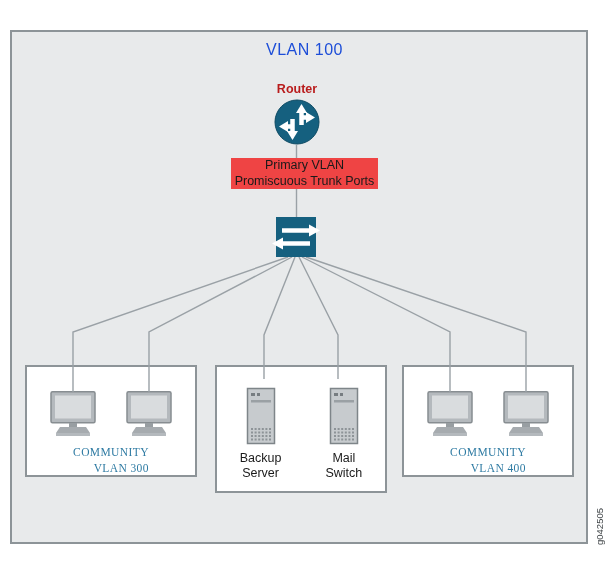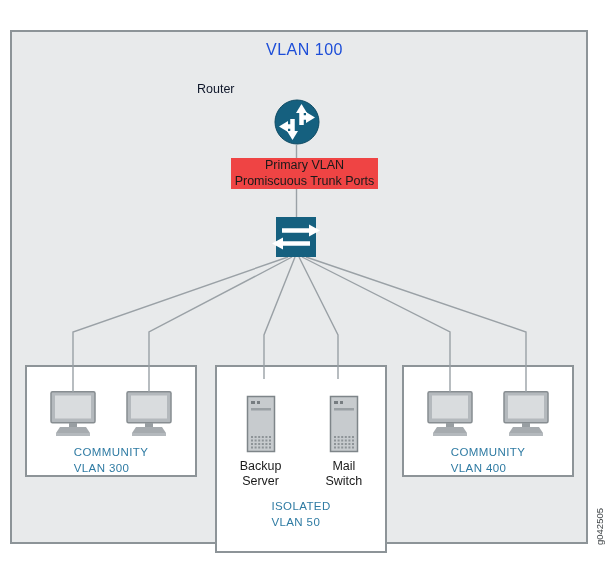--- a/index.html
+++ b/index.html
@@ -12,52 +12,52 @@
   }
 
   .connectors { position: absolute; left: 0; top: 0; z-index: 3; pointer-events: none; }
 
   .diagram-title {
     position: absolute; top: 41px; left: 0; width: 609px; text-align: center;
     color: #1d4ed8; font-size: 16px; letter-spacing: 0.5px; z-index: 4;
   }
 
   .router-label {
-    position: absolute; top: 82px; left: 197px; width: 200px; text-align: left;
-    color: #0f172a; font-size: 12.5px; z-index: 4;
+    position: absolute; top: 82px; left: 197px; width: 200px; text-align: center;
+    color: #b91c1c; font-size: 12.5px; z-index: 4; font-weight: bold;
   }
   .router-icon { position: absolute; left: 274px; top: 99px; width: 46px; height: 46px; z-index: 4; }
 
   .trunk-wrap { position: absolute; top: 158px; left: 0; width: 609px; text-align: center; z-index: 4; }
   .trunk-wrap span {
     display: inline-block; background: #ef4444; padding: 0 4px;
     color: #1a1a1a; font-size: 12.5px; line-height: 1.25; white-space: pre-line;
   }
 
   .switch-label {
     position: absolute; left: 170px; top: 230px; width: 100px; text-align: right;
     color: #1a1a1a; font-size: 12.5px; z-index: 4;
   }
   .switch-icon { position: absolute; left: 268px; top: 217px; width: 56px; height: 40px; z-index: 4; overflow: visible; }
 
   .group-box {
     position: absolute; background: #ffffff; border: 2px solid #8d9498; z-index: 2;
     display: flex; flex-direction: column; align-items: center;
   }
   .group-box.left   { left: 25px;  top: 365px; width: 172px; height: 112px; padding-top: 24px; }
-  .group-box.middle { left: 215px; top: 365px; width: 172px; height: 188px; padding-top: 28px; }
+  .group-box.middle { left: 215px; top: 365px; width: 172px; height: 128px; padding-top: 20px; }
   .group-box.right  { left: 402px; top: 365px; width: 172px; height: 112px; padding-top: 24px; }
 
   .devices { display: flex; justify-content: center; gap: 22px; }
   .devices.servers { gap: 44px; }
   .server-col { display: flex; flex-direction: column; align-items: center; }
 
   .group-label {
-    margin-top: 7px; text-align: left; color: #2f7ba3; font-size: 11.5px;
-    letter-spacing: 0.4px; line-height: 1.4; white-space: pre-line;
+    margin-top: 7px; text-align: right; color: #2f7ba3; font-size: 11.5px;
+    letter-spacing: 0.4px; line-height: 1.4; white-space: pre-line; font-family: Liberation Serif, serif;
   }
   .server-label {
     margin-top: 6px; text-align: center; color: #1a1a1a; font-size: 12.5px;
     line-height: 1.2; white-space: pre-line;
   }
   .group-box.middle .group-label { margin-top: 9px; }
 
   .watermark {
     position: absolute; left: 594px; top: 545px; transform: rotate(-90deg);
     transform-origin: 0 0; color: #3f4447; font-size: 9.5px; z-index: 4; white-space: nowrap;
@@ -169,22 +169,20 @@
             <line x1="5" y1="42" x2="25" y2="42"></line>
             <line x1="5" y1="45.5" x2="25" y2="45.5"></line>
             <line x1="5" y1="49" x2="25" y2="49"></line>
             <line x1="5" y1="52.5" x2="25" y2="52.5"></line>
           </g>
         </svg>
         <div class="server-label">Mail
 Switch</div>
       </div>
     </div>
-    <div class="group-label">ISOLATED
-VLAN 50</div>
   </div>
 
   <div class="group-box right">
     <div class="devices">
       <svg class="monitor" width="54" height="46" viewBox="0 0 54 46">
         <rect x="5" y="0.8" width="44" height="31" rx="1.5" fill="#b4b9bd" stroke="#878d91" stroke-width="1.5"></rect>
         <rect x="9" y="4.5" width="36" height="23" fill="#d9dcde"></rect>
         <rect x="23" y="32" width="8" height="4" fill="#989ea2"></rect>
         <path d="M14,36 L40,36 L44,42 L10,42 Z" fill="#a6abaf"></path>
         <rect x="10" y="42" width="34" height="3" fill="#b4b9bd"></rect>

